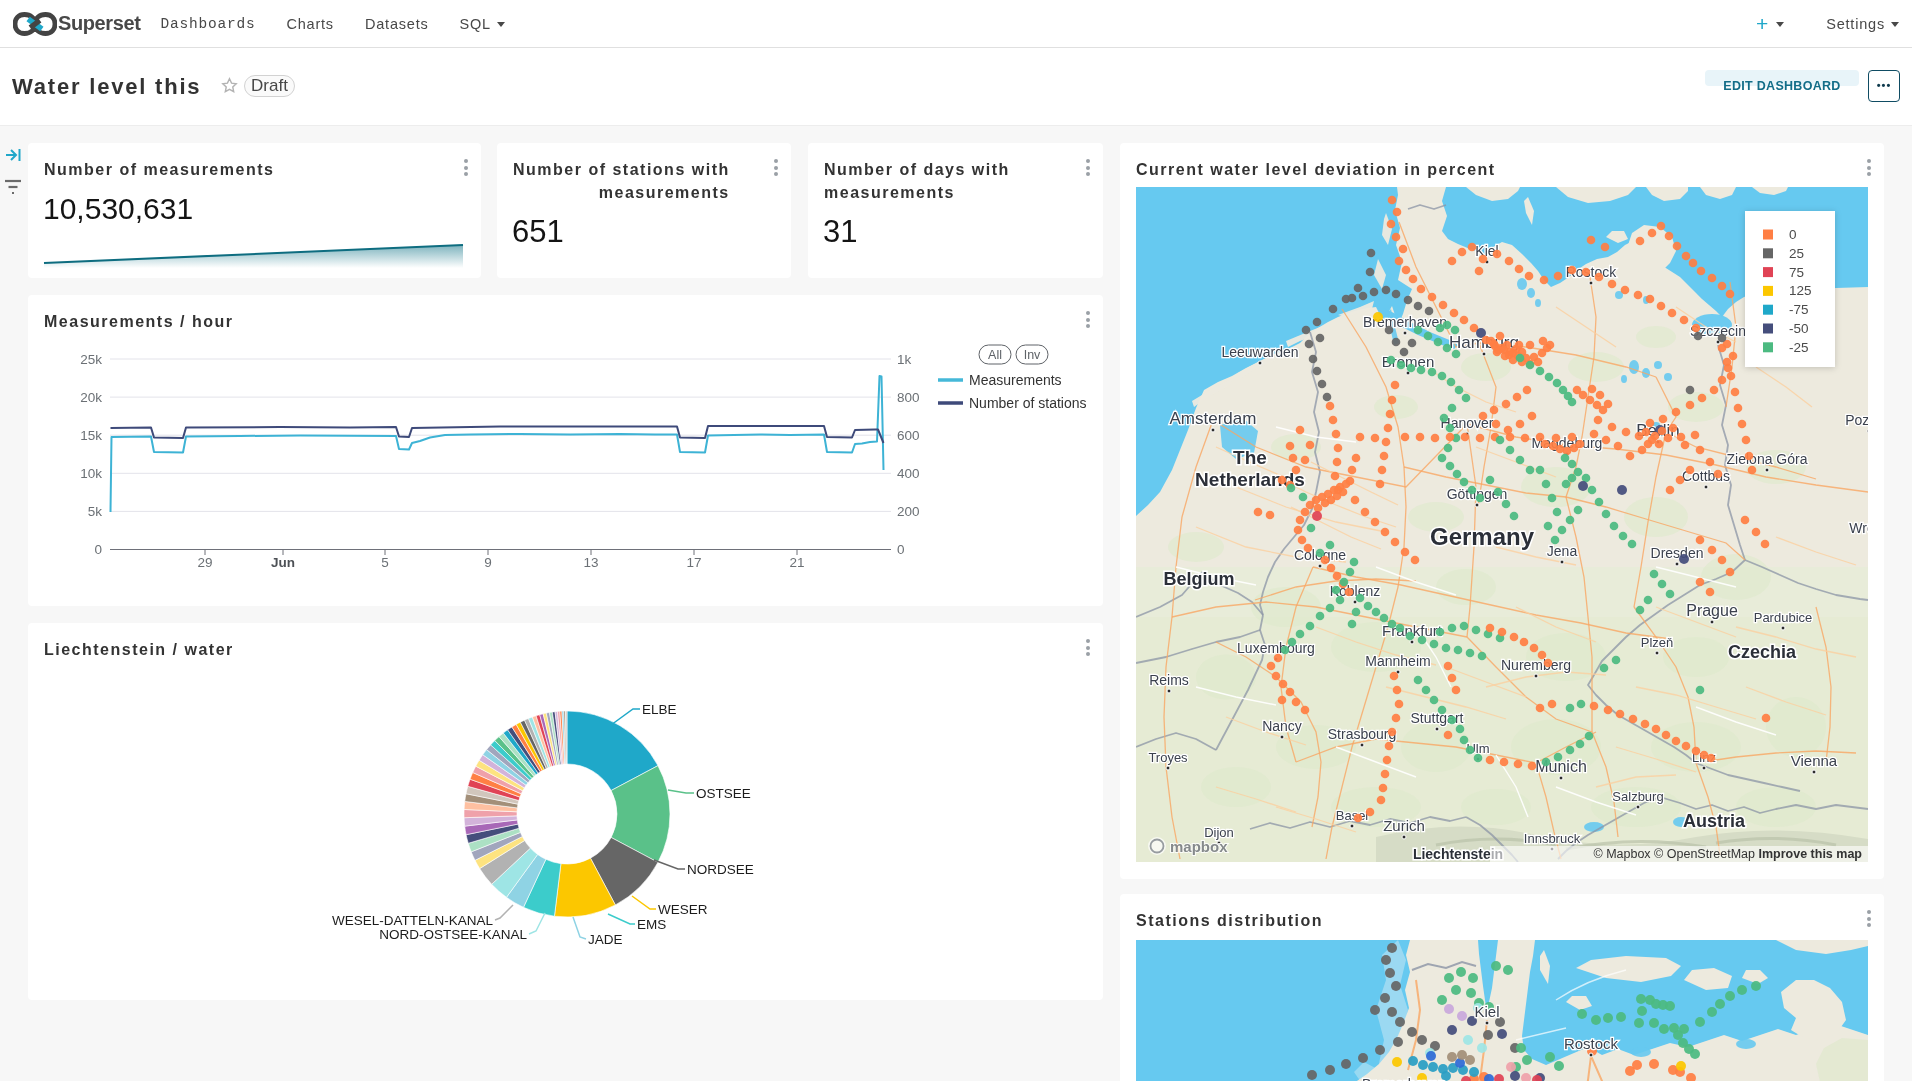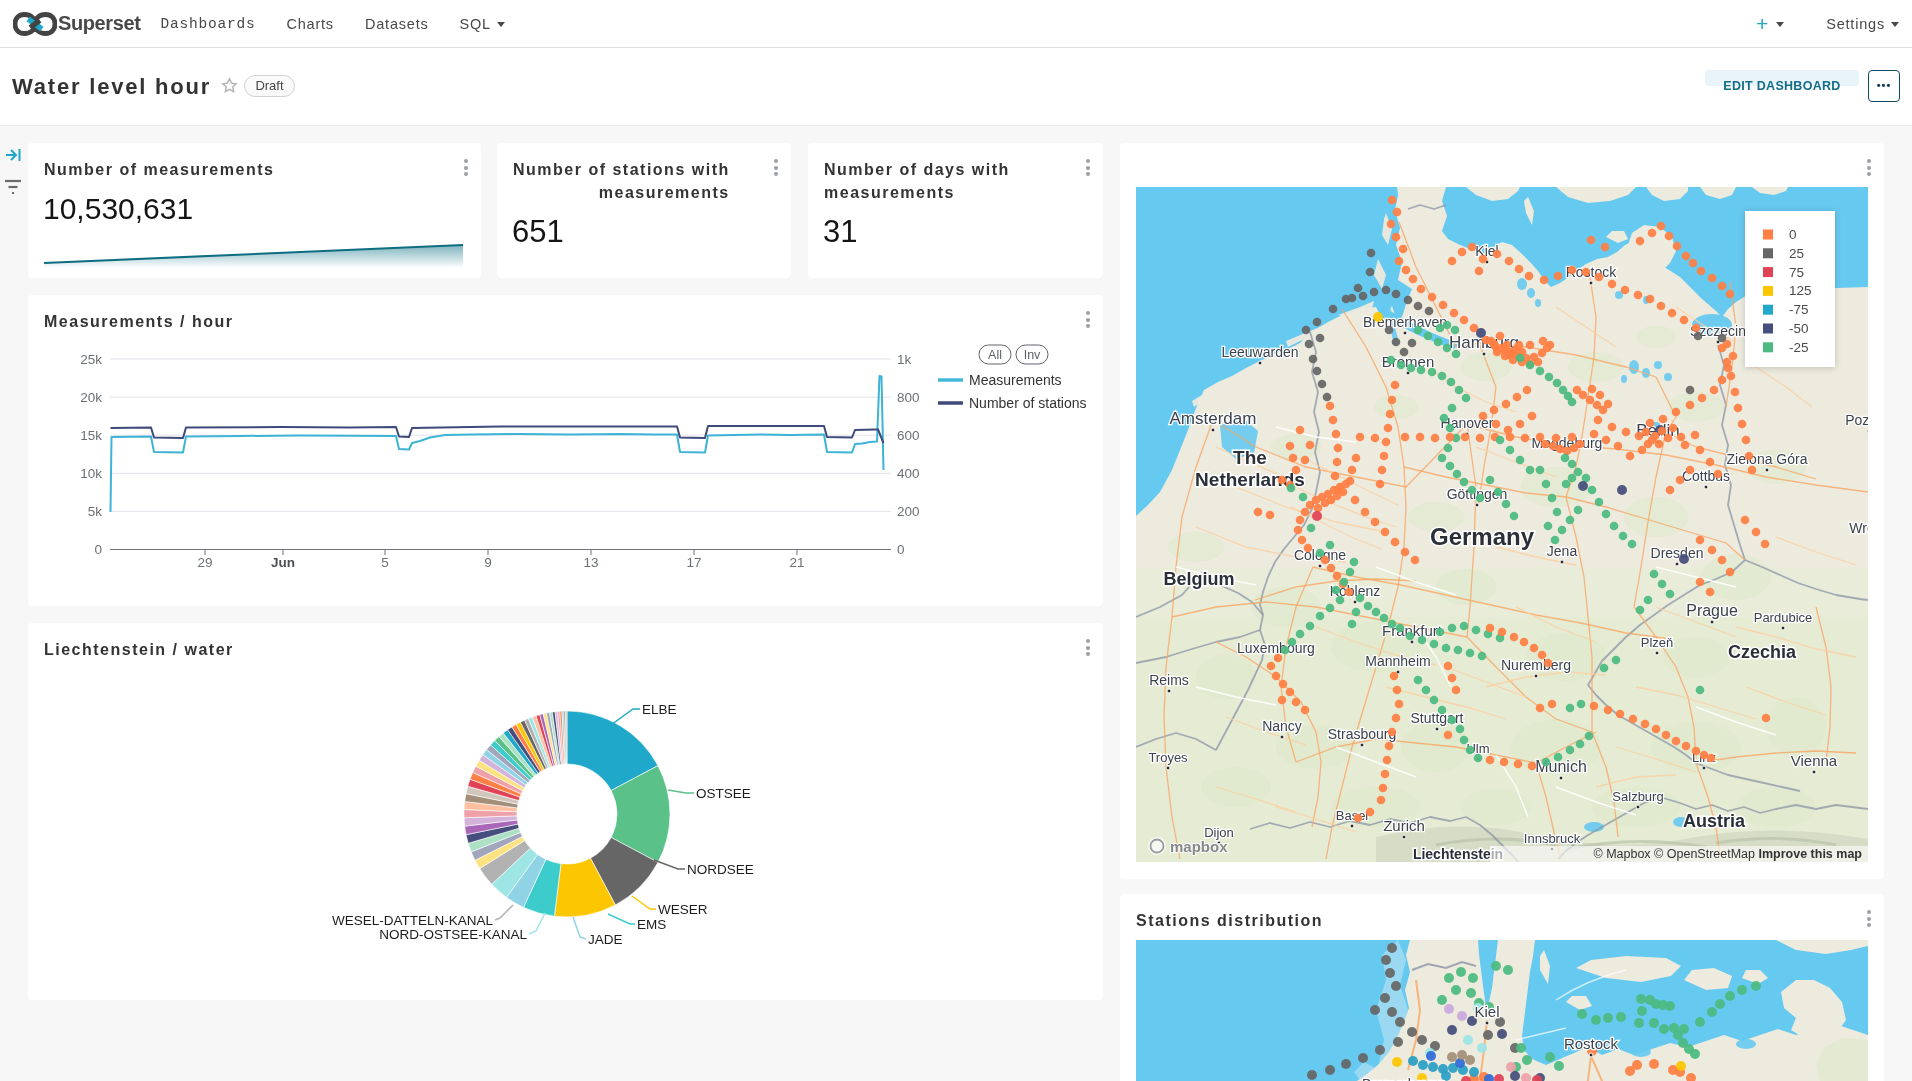--- a/index.html
+++ b/index.html
@@ -15,21 +15,21 @@
 .caret { display:inline-block; width:0; height:0; border-left:4.5px solid transparent;
   border-right:4.5px solid transparent; border-top:5px solid #484848; margin-left:6px; vertical-align:middle; }
 .navright { position:absolute; right:13px; top:0; height:48px; display:flex; align-items:center; }
 .plus { color:#20a7c9; font-size:21px; font-weight:400; }
 .settings { font-size:14.5px; color:#484848; margin-left:42px; letter-spacing:0.8px; }
 .pagehead { position:absolute; top:48px; left:0; width:1912px; height:78px; background:#fff;
   border-bottom:1px solid #ededed; z-index:4; }
 .ptitle { position:absolute; left:12px; top:26px; font-size:22px; font-weight:bold; color:#333; letter-spacing:1.8px; }
 .star { position:absolute; left:221px; top:29px; }
 .draft { position:absolute; left:244px; top:27px; width:51px; height:22px; border:1px solid #d2d2d2;
-  border-radius:11px; background:#fafafa; font-size:13px; color:#484848; text-align:center; line-height:20px; }
+  border-radius:11px; background:#fafafa; font-size:17px; color:#484848; text-align:center; line-height:20px; }
 .editbtn { position:absolute; left:1705px; top:22px; width:154px; height:16px; background:#e8f4f9;
   border-radius:4px; color:#136d88; font-size:12.5px; font-weight:bold; text-align:center;
   line-height:32px; letter-spacing:0.3px; }
 .dotsbtn { position:absolute; left:1868px; top:22px; width:32px; height:32px; border:1px solid #0f4c63;
   border-radius:4px; color:#0f3a4d; font-size:11px; font-weight:bold; text-align:center; line-height:28px;
   letter-spacing:1px; }
 .card { position:absolute; background:#fff; border-radius:4px; }
 .ctitle { position:absolute; left:16px; top:15px; font-size:16px; font-weight:bold; color:#333;
   line-height:23px; letter-spacing:1.5px; }
 .cmenu { position:absolute; right:13px; top:16px; width:4px; }
@@ -55,21 +55,21 @@
   <div class="navlink">SQL<span class="caret"></span></div>
   <div class="navright">
     <span class="plus">+</span>
         <span class="caret" style="margin-left:8px"></span>
     <span class="settings">Settings</span>
         <span class="caret"></span>
   </div>
 </div>
   </div>
 <div class="pagehead">
-  <div class="ptitle">Water level hour</div>
+  <div class="ptitle">Water level this</div>
   <div class="star"><svg width="17" height="17" viewBox="0 0 24 24" fill="none" stroke="#b3b3b3" stroke-width="2">
         <path d="M12 2.5l2.9 6.2 6.6.8-4.9 4.6 1.3 6.6L12 17.4l-5.9 3.3 1.3-6.6L2.5 9.5l6.6-.8z"></path>
       </svg></div>
   <div class="draft">Draft</div>
   <div class="editbtn">EDIT DASHBOARD</div>
   <div class="dotsbtn">•••</div>
 </div>
 <div class="sideicons">
   <svg width="28" height="80">
     <g stroke="#20a7c9" stroke-width="2" fill="none">
@@ -252,20 +252,21 @@
 <text x="588" y="944" text-anchor="start" font-size="13.5" fill="#1c1c1c">JADE</text>
 <polyline points="545.0,913.0 536.0,931.0 529.0,934.0" fill="none" stroke="#9EE5E5" stroke-width="1.5"></polyline>
 <text x="527" y="939" text-anchor="end" font-size="13.5" fill="#1c1c1c">NORD-OSTSEE-KANAL</text>
 <polyline points="513.0,905.0 500.0,918.0 495.0,920.0" fill="none" stroke="#B2B2B2" stroke-width="1.5"></polyline>
 <text x="493" y="925" text-anchor="end" font-size="13.5" fill="#1c1c1c">WESEL-DATTELN-KANAL</text>
     </g>
   </svg>
 </div>
 
 <div class="card" style="left:1120px; top:143px; width:764px; height:736px;">
+  <div class="ctitle">Current water level deviation in percent</div>
   <div class="cmenu">
       <div></div>
       <div></div>
       <div></div>
     </div>
   <svg style="position:absolute; left:16px; top:44px;" width="732" height="675" font-family="Liberation Sans">
 <rect width="732" height="675" fill="#66c9f0"></rect>
 <polygon points="0.0,329.0 12.0,318.0 24.0,305.0 36.0,283.0 44.0,263.0 52.0,243.0 60.0,221.0 68.0,203.0 82.0,195.0 96.0,189.0 110.0,181.0 124.0,174.0 138.0,168.0 152.0,162.0 164.0,156.0 172.0,148.0 182.0,141.0 192.0,135.0 202.0,130.0 212.0,126.0 222.0,123.0 232.0,121.0 240.0,120.0 244.0,128.0 248.0,134.0 252.0,126.0 256.0,119.0 259.0,128.0 263.0,136.0 267.0,127.0 270.0,117.0 273.0,109.0 276.0,102.0 262.0,93.0 266.0,75.0 260.0,58.0 264.0,41.0 259.0,23.0 262.0,8.0 261.0,0.0 310.0,0.0 306.0,14.0 311.0,29.0 306.0,44.0 312.0,52.0 322.0,57.0 334.0,62.0 346.0,66.0 352.0,68.0 357.0,60.0 366.0,55.0 376.0,58.0 386.0,67.0 395.0,76.0 402.0,84.0 408.0,93.0 415.0,100.0 424.0,96.0 433.0,90.0 441.0,83.0 450.0,77.0 461.0,72.0 472.0,70.0 481.0,65.0 489.0,58.0 497.0,54.0 505.0,60.0 512.0,67.0 522.0,76.0 533.0,83.0 544.0,90.0 552.0,98.0 560.0,106.0 566.0,112.0 573.0,118.0 580.0,124.0 586.0,130.0 592.0,122.0 600.0,115.0 608.0,110.0 620.0,106.0 636.0,104.0 654.0,103.0 672.0,102.0 700.0,101.0 732.0,100.0 732.0,675.0 0.0,675.0" fill="#edeade"></polygon>
 <polygon points="330.0,0.0 340.0,8.0 356.0,14.0 372.0,12.0 382.0,4.0 384.0,0.0" fill="#edeade"></polygon>
 <polygon points="392.0,10.0 398.0,24.0 396.0,38.0 390.0,26.0 388.0,14.0" fill="#edeade"></polygon>

